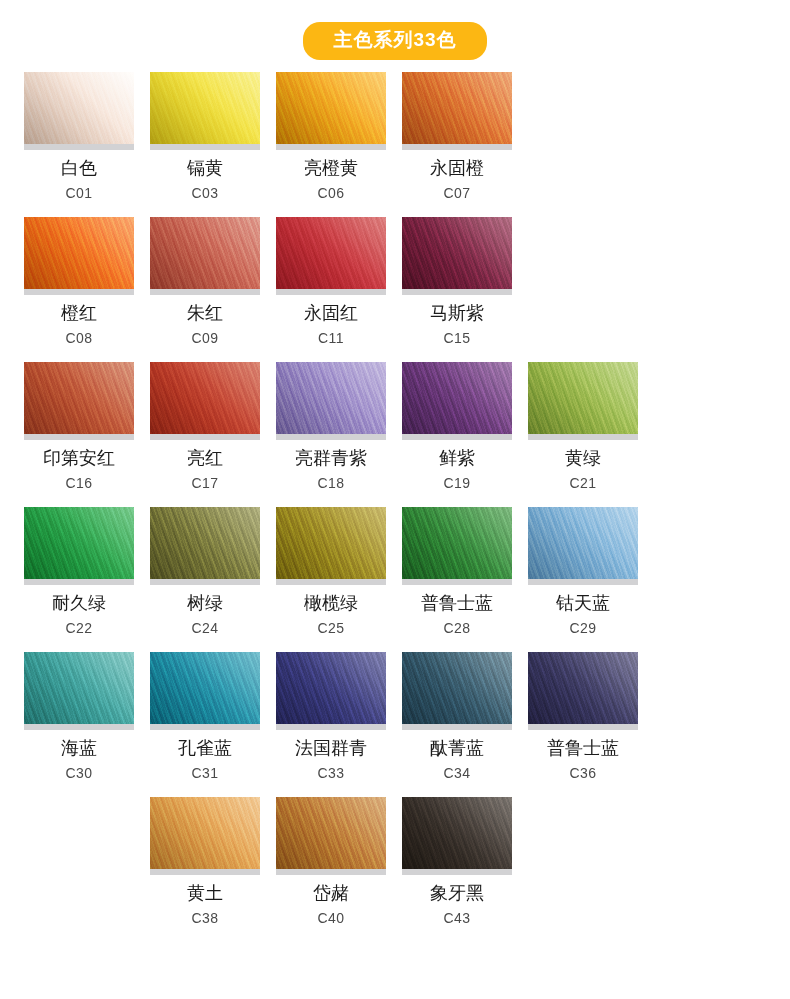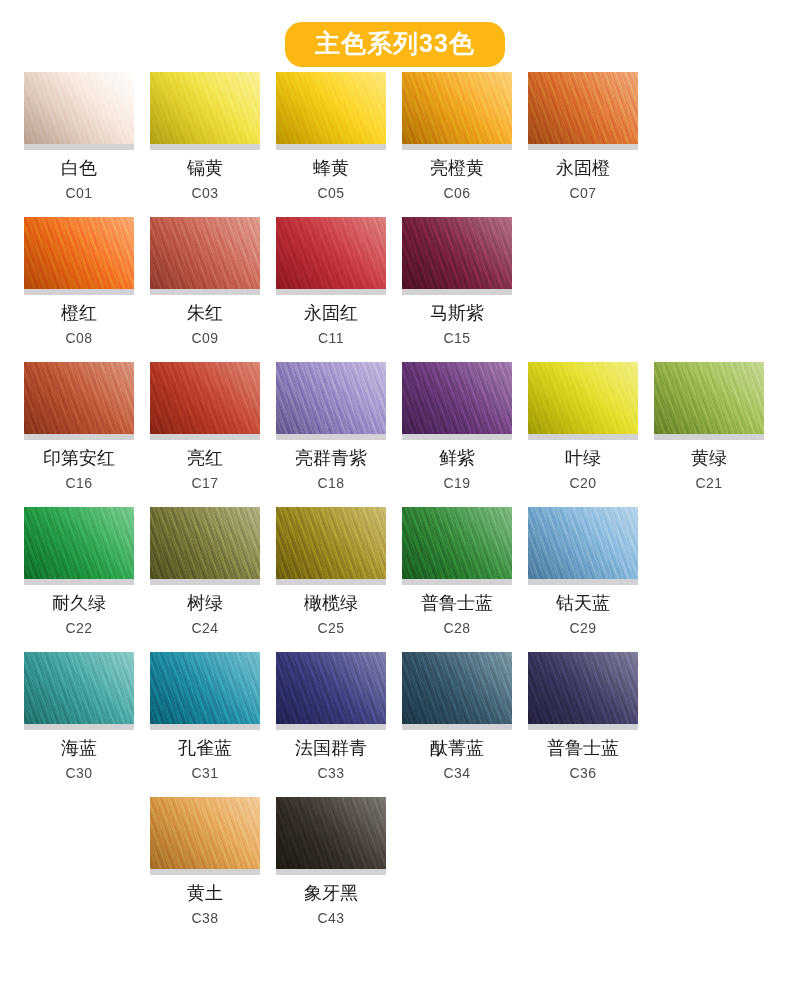--- a/index.html
+++ b/index.html
@@ -28,21 +28,21 @@
     align-items: flex-start;
     padding-top: 22px;
     height: 72px;
     box-sizing: border-box;
   }
   .badge {
     background: #fcb713;
     color: #ffffff;
     border-radius: 17px;
     padding: 7px 30px 9px 30px;
-    font-size: 25px;
+    font-size: 19px;
     font-weight: bold;
     letter-spacing: 1px;
     line-height: 1.15;
     white-space: nowrap;
   }
 
   
   .grid {
     width: 790px;
     padding-left: 24px;
@@ -159,28 +159,20 @@
         <div class="cell">
           <div class="swatch-wrap">
             <div class="swatch" style="background: linear-gradient(42deg, rgb(226, 203, 24) 0%, rgb(242, 224, 56) 52%, rgb(248, 238, 122) 100%);"></div>
             <div class="shadow-strip" style="background: rgb(210, 210, 212);"></div>
           </div>
           <div class="name">镉黄</div>
           <div class="code">C03</div>
         </div>
         <div class="cell">
           <div class="swatch-wrap">
-            <div class="swatch" style="background: linear-gradient(42deg, rgb(238, 188, 0) 0%, rgb(252, 210, 22) 52%, rgb(255, 226, 86) 100%);"></div>
-            <div class="shadow-strip" style="background: rgb(210, 210, 212);"></div>
-          </div>
-          <div class="name">蜂黄</div>
-          <div class="code">C05</div>
-        </div>
-        <div class="cell">
-          <div class="swatch-wrap">
             <div class="swatch" style="background: linear-gradient(42deg, rgb(224, 143, 5) 0%, rgb(245, 168, 28) 52%, rgb(251, 196, 83) 100%);"></div>
             <div class="shadow-strip" style="background: rgb(210, 210, 212);"></div>
           </div>
           <div class="name">亮橙黄</div>
           <div class="code">C06</div>
         </div>
         <div class="cell">
           <div class="swatch-wrap">
             <div class="swatch" style="background: linear-gradient(42deg, rgb(204, 93, 28) 0%, rgb(224, 113, 44) 52%, rgb(234, 146, 86) 100%);"></div>
             <div class="shadow-strip" style="background: rgb(210, 210, 212);"></div>
@@ -251,28 +243,20 @@
         <div class="cell">
           <div class="swatch-wrap">
             <div class="swatch" style="background: linear-gradient(42deg, rgb(87, 42, 102) 0%, rgb(109, 58, 125) 52%, rgb(138, 91, 153) 100%);"></div>
             <div class="shadow-strip" style="background: rgb(210, 210, 212);"></div>
           </div>
           <div class="name">鲜紫</div>
           <div class="code">C19</div>
         </div>
         <div class="cell">
           <div class="swatch-wrap">
-            <div class="swatch" style="background: linear-gradient(42deg, rgb(204, 198, 8) 0%, rgb(227, 222, 30) 52%, rgb(238, 234, 98) 100%);"></div>
-            <div class="shadow-strip" style="background: rgb(210, 210, 212);"></div>
-          </div>
-          <div class="name">叶绿</div>
-          <div class="code">C20</div>
-        </div>
-        <div class="cell">
-          <div class="swatch-wrap">
             <div class="swatch" style="background: linear-gradient(42deg, rgb(133, 166, 54) 0%, rgb(156, 187, 76) 52%, rgb(181, 206, 118) 100%);"></div>
             <div class="shadow-strip" style="background: rgb(210, 210, 212);"></div>
           </div>
           <div class="name">黄绿</div>
           <div class="code">C21</div>
         </div>
       </div>
       <div class="row">
         <div class="cell">
           <div class="swatch-wrap">
@@ -361,20 +345,28 @@
         <div class="cell">
           <div class="swatch-wrap">
             <div class="swatch" style="background: linear-gradient(42deg, rgb(210, 138, 49) 0%, rgb(228, 162, 78) 52%, rgb(239, 189, 124) 100%);"></div>
             <div class="shadow-strip" style="background: rgb(210, 210, 212);"></div>
           </div>
           <div class="name">黄土</div>
           <div class="code">C38</div>
         </div>
         <div class="cell">
           <div class="swatch-wrap">
+            <div class="swatch" style="background: linear-gradient(42deg, rgb(170, 103, 31) 0%, rgb(192, 124, 52) 52%, rgb(210, 155, 93) 100%);"></div>
+            <div class="shadow-strip" style="background: rgb(210, 210, 212);"></div>
+          </div>
+          <div class="name">岱赭</div>
+          <div class="code">C40</div>
+        </div>
+        <div class="cell">
+          <div class="swatch-wrap">
             <div class="swatch" style="background: linear-gradient(42deg, rgb(39, 32, 25) 0%, rgb(58, 50, 44) 52%, rgb(91, 83, 76) 100%);"></div>
             <div class="shadow-strip" style="background: rgb(210, 210, 212);"></div>
           </div>
           <div class="name">象牙黑</div>
           <div class="code">C43</div>
         </div>
       </div>
     </div>
 
 </div>

